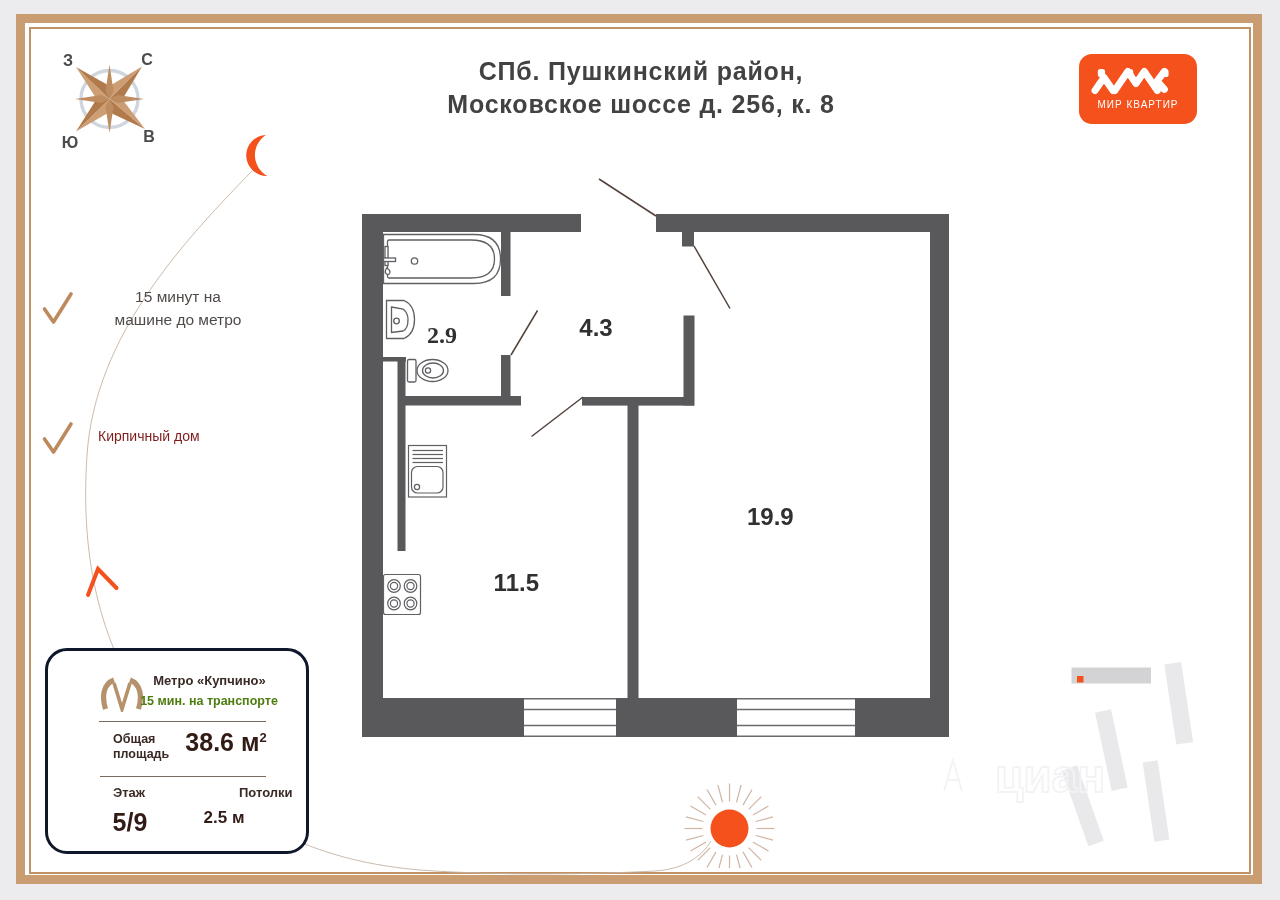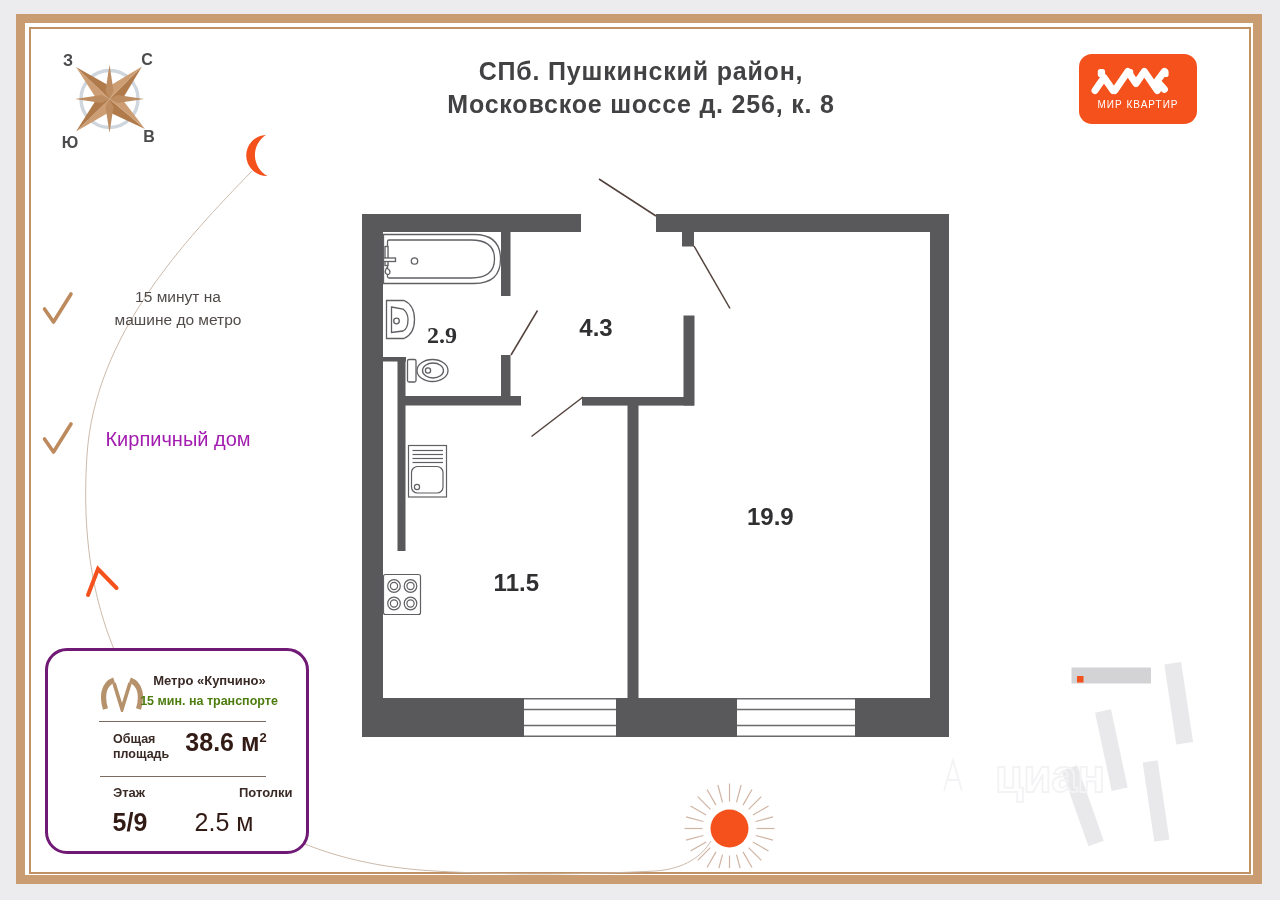--- a/index.html
+++ b/index.html
@@ -192,31 +192,31 @@
   <path d="M944,791 l9,-31 l9,31 m-15,-11 h12" fill="none" stroke="#f3f3f5" stroke-width="1.8"></path>
 
   <rect x="1071.5" y="667.5" width="79.5" height="16" fill="#d3d3d5"></rect>
   <rect x="1077" y="676" width="6.5" height="6.5" fill="#f4511c"></rect>
 </svg>
 
 <div class="abs" style="left:341px;top:55px;width:600px;text-align:center;font-size:25px;line-height:33px;color:#424244;font-weight:bold;letter-spacing:0.8px;">СПб. Пушкинский район,<br>Московское шоссе д. 256, к. 8</div>
 
 <div class="abs" style="left:98px;top:285px;width:160px;text-align:center;font-size:15.5px;line-height:23px;color:#504b49;">15 минут на<br>машине до метро</div>
 
-<div class="abs" style="left:98px;top:428px;width:160px;text-align:center;font-size:20px;color:#a21caf;">Кирпичный дом</div>
+<div class="abs" style="left:98px;top:428px;width:160px;font-size:14px;color:#7f1d1d;">Кирпичный дом</div>
 
 <div class="abs" style="left:412px;top:322px;width:60px;text-align:center;font-size:24px;font-weight:bold;color:#303032;font-family:Liberation Serif, serif;">2.9</div>
 
 <div class="abs" style="left:566px;top:314px;width:60px;text-align:center;font-size:24px;font-weight:bold;color:#303032;">4.3</div>
 
 <div class="abs" style="left:479px;top:569px;width:60px;text-align:right;font-size:24px;font-weight:bold;color:#303032;">11.5</div>
 
 <div class="abs" style="left:747px;top:503px;width:60px;text-align:left;font-size:24px;font-weight:bold;color:#303032;">19.9</div>
 
-<div class="abs" style="left:45px;top:648px;width:264px;height:206px;background:#fff;border:3px solid #701a75;border-radius:22px;box-sizing:border-box;">
+<div class="abs" style="left:45px;top:648px;width:264px;height:206px;background:#fff;border:3px solid #0f172a;border-radius:22px;box-sizing:border-box;">
 
   <svg class="abs" style="left:53px;top:25px" width="42" height="36" viewBox="0 0 42 36">
     <path d="M4.5,33 C0.5,20 2.5,8 13,4" fill="none" stroke="#b5916c" stroke-width="5.2"></path>
     <path d="M37.5,33 C41.5,20 39.5,8 29,4" fill="none" stroke="#b5916c" stroke-width="5.2"></path>
     <path d="M13,7 L21,33 L29,7" fill="none" stroke="#b5916c" stroke-width="3.6"></path>
   </svg>
 
   <div class="abs" style="left:94px;top:22px;width:135px;text-align:center;font-size:13px;font-weight:bold;color:#3a2a25;">Метро «Купчино»</div>
 
   <div class="abs" style="left:81px;top:43px;width:160px;text-align:center;font-size:12.5px;font-weight:bold;color:#4d7c0f;">15 мин. на транспорте</div>
@@ -228,21 +228,21 @@
   <div class="abs" style="left:108px;top:77px;width:140px;text-align:center;font-size:25px;font-weight:bold;color:#321b15;">38.6 м<sup style="font-size:13px;">2</sup></div>
 
   <div class="abs" style="left:52px;top:125px;width:166px;border-top:1px solid #7a6a60;"></div>
 
   <div class="abs" style="left:65px;top:134px;width:60px;font-size:13px;font-weight:bold;color:#3a2a25;">Этаж</div>
 
   <div class="abs" style="left:150px;top:134px;width:90px;font-size:13px;font-weight:bold;color:#3a2a25;margin-left:41px;">Потолки</div>
 
   <div class="abs" style="left:34px;top:157px;width:96px;text-align:center;font-size:25px;font-weight:bold;color:#321b15;">5/9</div>
 
-  <div class="abs" style="left:128px;top:157px;width:96px;text-align:center;font-size:25px;font-weight:normal;color:#321b15;">2.5 м</div>
+  <div class="abs" style="left:128px;top:157px;width:96px;text-align:center;font-size:17px;font-weight:bold;color:#321b15;">2.5 м</div>
 </div>
 
 <div class="abs" style="left:1079px;top:54px;width:118px;height:70px;background:#f4511c;border-radius:13px;">
 
   <svg class="abs" style="left:0;top:0" width="118" height="70" viewBox="0 0 118 70">
     <g fill="#fff">
       <rect x="18.8" y="14.9" width="7.3" height="8.2" rx="2.6"></rect>
       <rect x="48" y="15" width="6.2" height="8" rx="2.6"></rect>
       <rect x="82.6" y="15.3" width="7" height="7.7" rx="2.6"></rect>
     </g>

